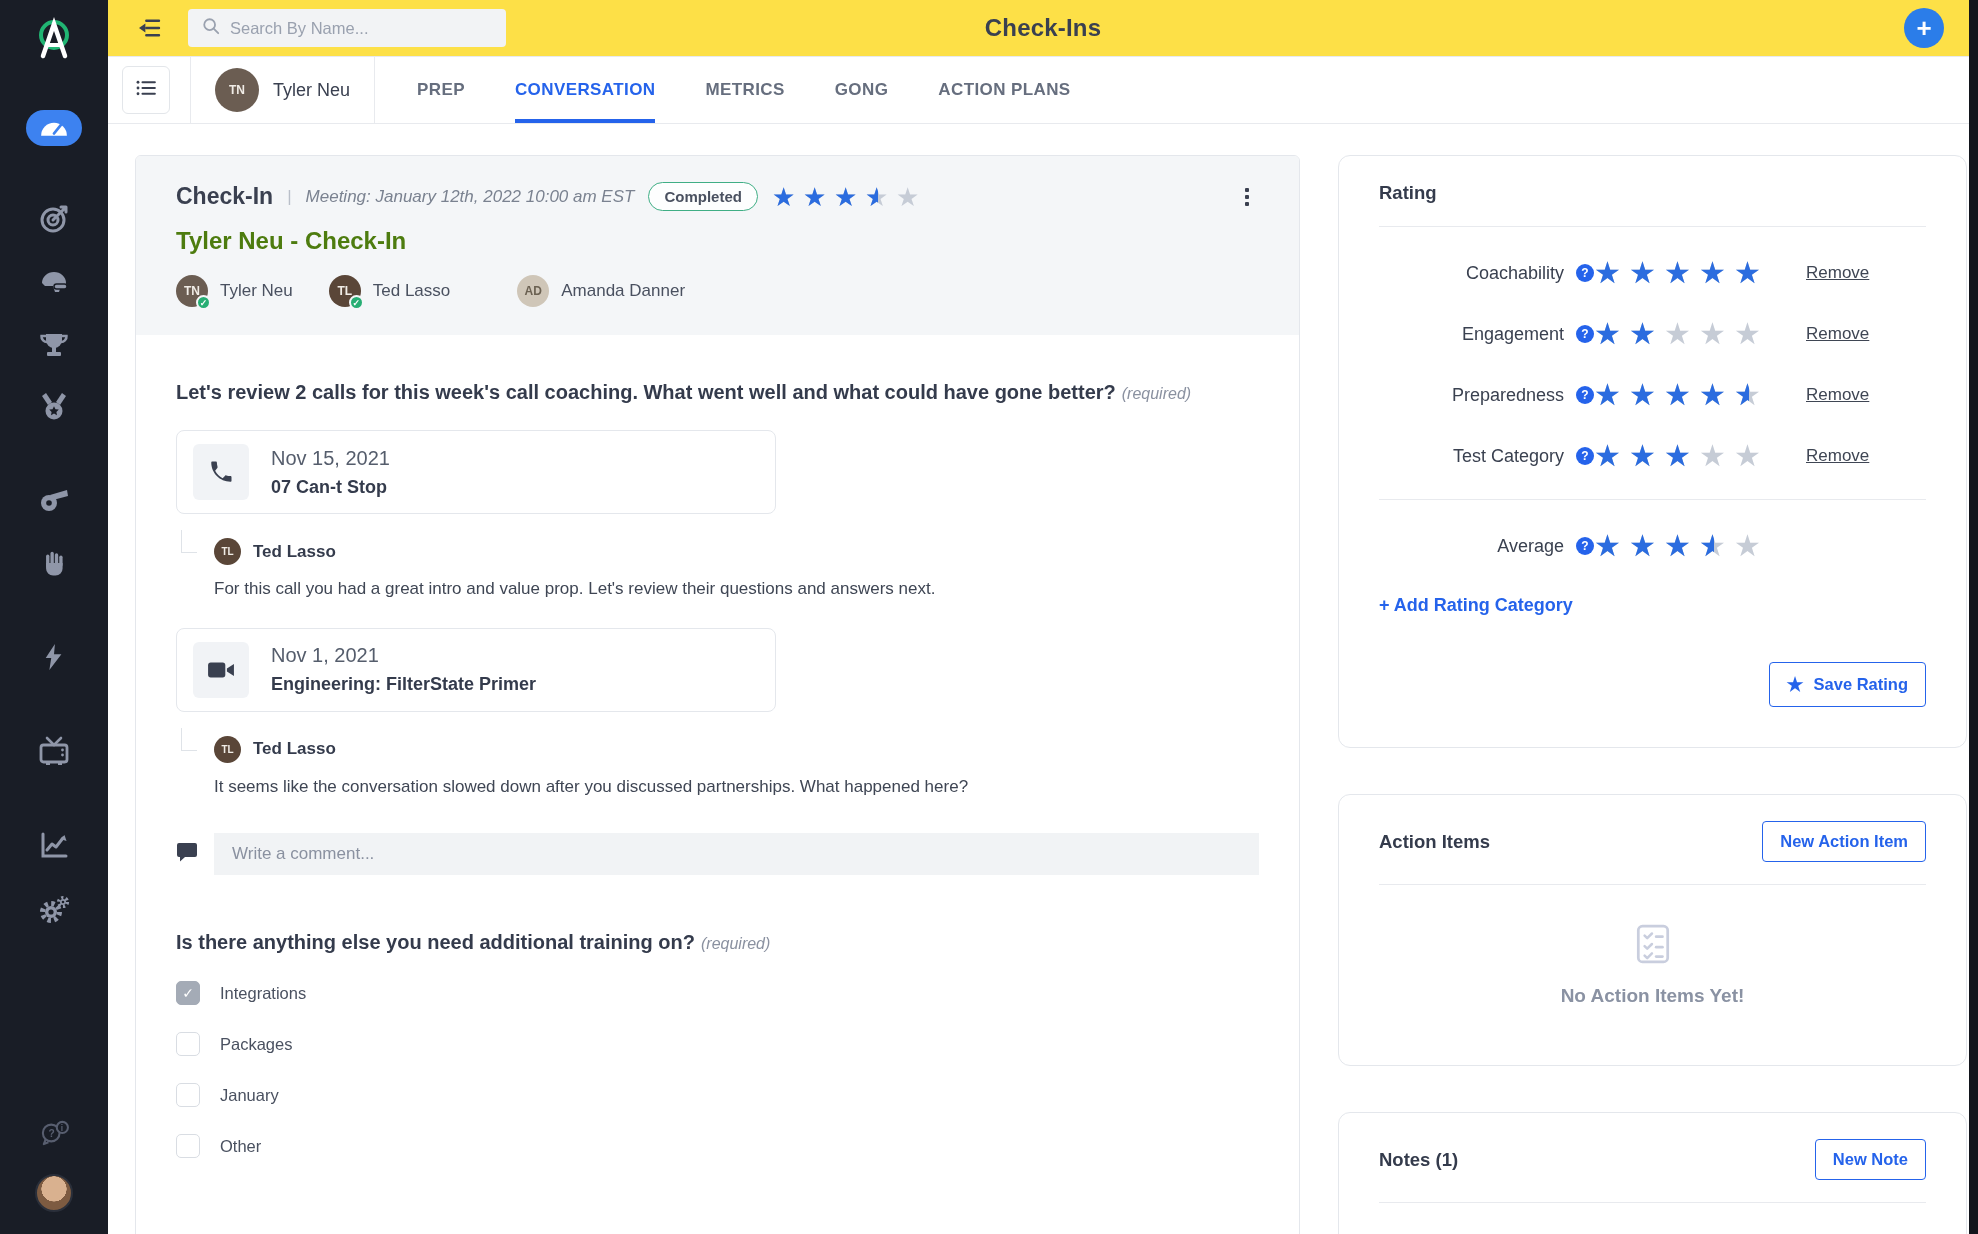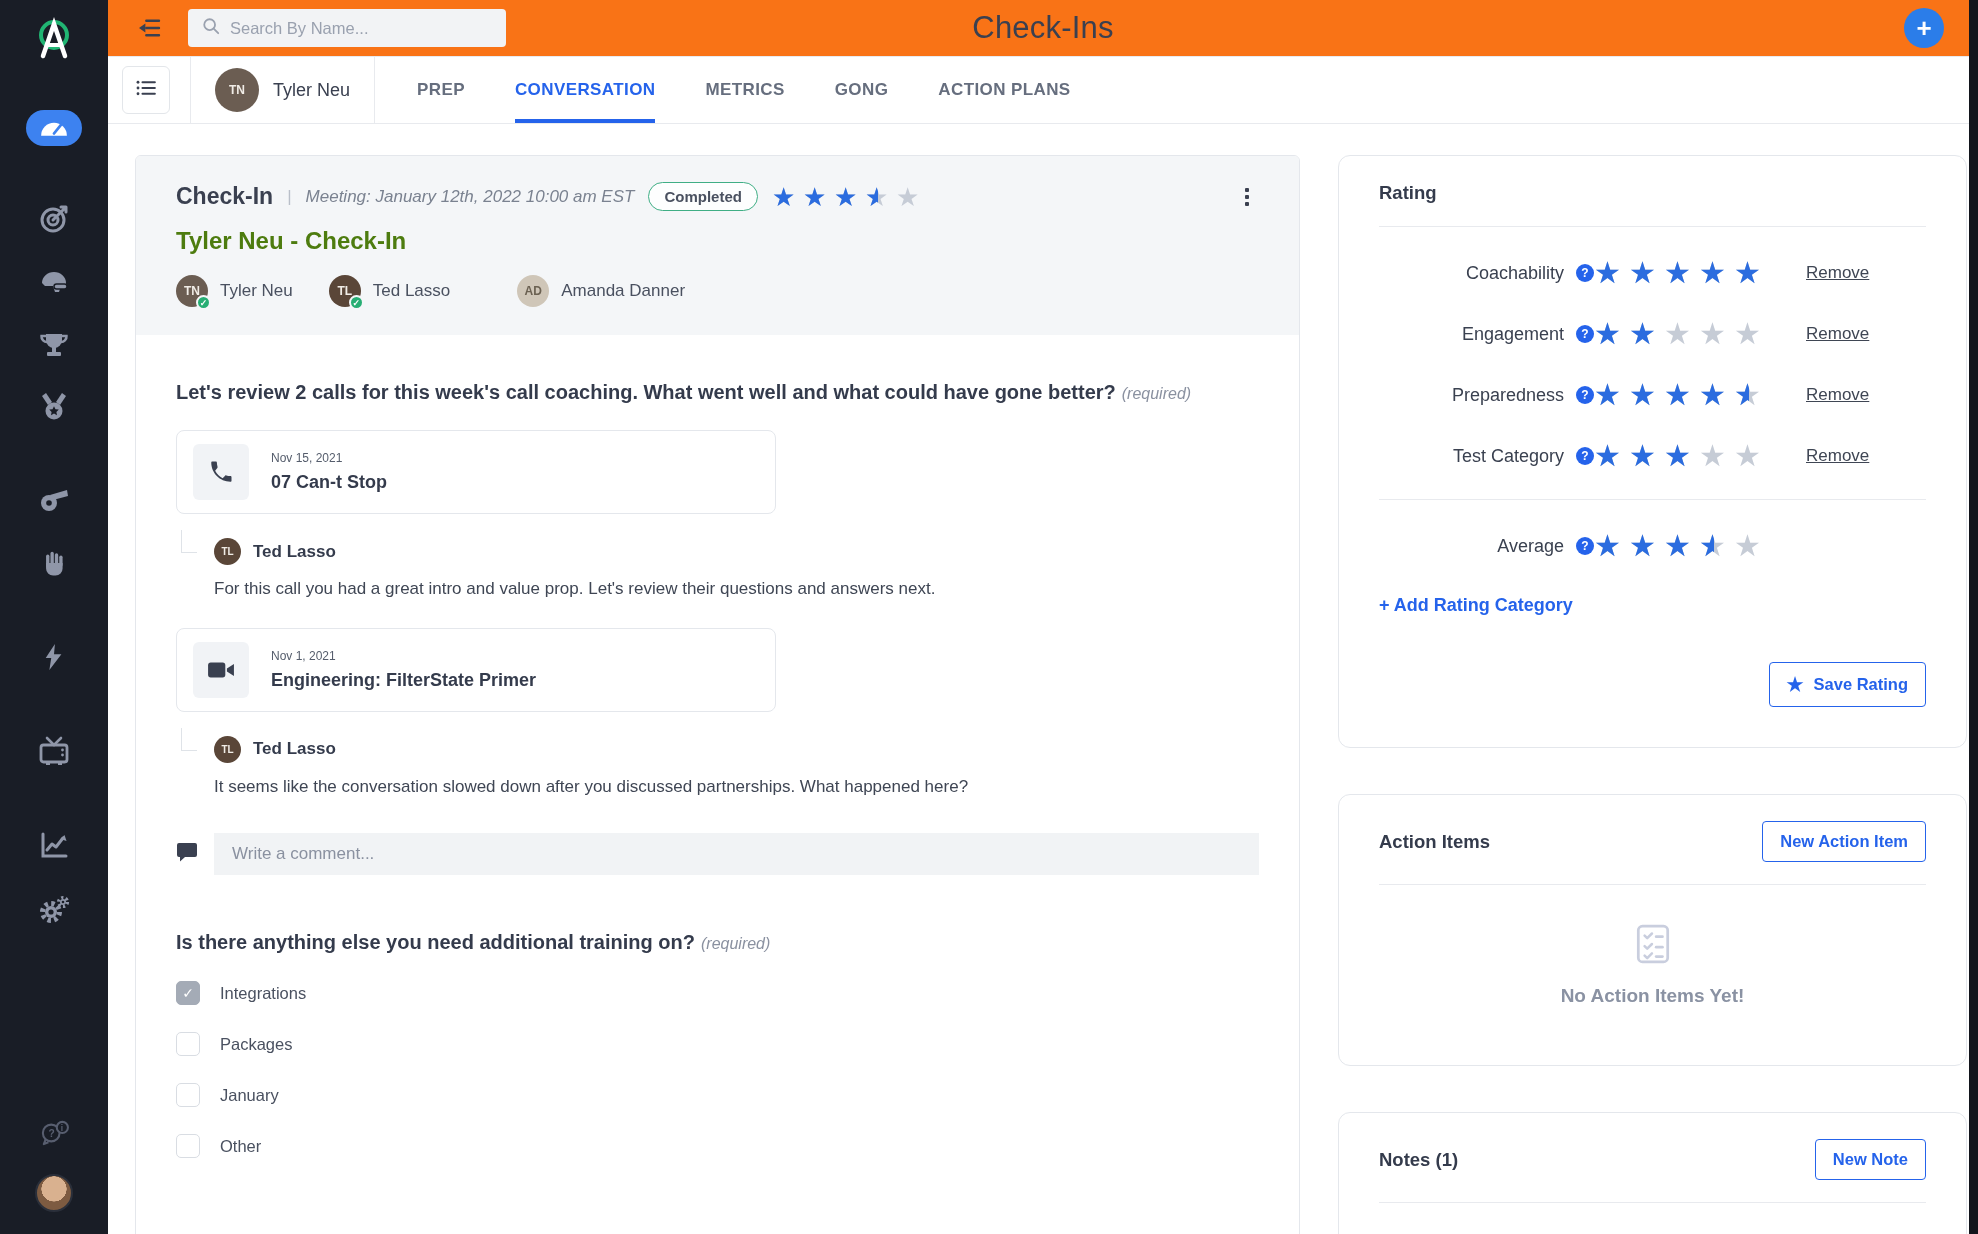--- a/index.html
+++ b/index.html
@@ -17,27 +17,27 @@
   .sb-spacer { flex:1; }
   .help-dim { opacity:.75; margin-bottom:26px; }
   .sb-avatar { width:38px; height:38px; border-radius:50%; background:radial-gradient(circle at 50% 38%, #d9b18f 0 46%, #7d5b41 47% 100%); border:2px solid #2a2f3a; cursor:pointer; }
 
   
   .scrollbar { position:absolute; right:0; top:0; width:9px; height:1234px; background:#12151c; z-index:50; cursor:pointer; }
 
   .main-col { flex:1; display:flex; flex-direction:column; min-width:0; }
 
   
-  .topbar { height:57px; border-bottom:1px solid #e8eaee; display:flex; align-items:center; padding:0 34px 0 26px; position:relative; flex-shrink:0; background:#f97316; }
+  .topbar { height:57px; border-bottom:1px solid #e8eaee; display:flex; align-items:center; padding:0 34px 0 26px; position:relative; flex-shrink:0; background:#fde047; }
   .collapse-btn { width:30px; height:30px; display:flex; align-items:center; justify-content:center; color:#3a4050; cursor:pointer; }
   .searchbox { margin-left:24px; width:318px; height:38px; background:#f2f3f5; border-radius:4px; display:flex; align-items:center; padding:0 14px; gap:10px; }
   .searchbox svg { flex-shrink:0; }
   .searchbox input { border:none; outline:none; background:transparent; font-family:inherit; font-size:16.5px; color:#5b6270; width:100%; }
   .searchbox input::placeholder { color:#9aa1af; }
-  .page-title { position:absolute; left:50%; transform:translateX(-50%); font-size:31px; font-weight:400; color:#3a4050; letter-spacing:.2px; }
+  .page-title { position:absolute; left:50%; transform:translateX(-50%); font-size:24px; font-weight:700; color:#3a4050; letter-spacing:.2px; }
   .plus-btn { margin-left:auto; width:40px; height:40px; border-radius:50%; background:#2b7de9; color:#fff; display:flex; align-items:center; justify-content:center; font-size:26px; font-weight:700; cursor:pointer; line-height:1; }
 
   
   .tabrow { height:67px; border-bottom:1px solid #e8eaee; display:flex; align-items:stretch; padding-left:14px; flex-shrink:0; background:#fff; }
   .tabrow-inner { display:flex; align-items:center; }
   .list-btn { width:48px; height:48px; border:1px solid #e3e6ea; border-radius:6px; display:flex; align-items:center; justify-content:center; color:#3a4050; cursor:pointer; align-self:center; }
   .vdiv { width:1px; background:#e8eaee; height:100%; margin:0 20px; }
   .tab-user { display:flex; align-items:center; gap:14px; padding:0 4px; }
   .tab-user .avatar { width:44px; height:44px; }
   .tab-user-name { font-size:18px; color:#3a4050; font-weight:400; }
@@ -64,21 +64,21 @@
   .avatar { width:32px; height:32px; border-radius:50%; display:flex; align-items:center; justify-content:center; font-size:12px; font-weight:700; color:#f0ece6; position:relative; flex-shrink:0; }
   .av-1 { background:#6b5d52; } .av-2 { background:#5a4638; } .av-3 { background:#cfc6b8; color:#6b6152;margin-left:31px; }
   .confirm-badge { position:absolute; right:-3px; bottom:-3px; width:15px; height:15px; border-radius:50%; background:#27ae74; border:2px solid #f4f6f8; color:#fff; font-size:9px; display:flex; align-items:center; justify-content:center; }
   .confirm-badge::after { content:"✓"; }
 
   .card-bd { padding:46px 40px 26px; flex:1; display:flex; flex-direction:column; }
   .q-title { font-size:20px; font-weight:700; color:#343b4c; }
   .q-required { font-size:16px; font-weight:400; font-style:italic; color:#8a91a0; margin-left:6px; }
   .call-card { width:600px; border:1px solid #e4e7ec; border-radius:8px; padding:13px 16px; margin-top:26px; display:flex; align-items:center; gap:22px; cursor:pointer; background:#fff; }
   .call-icon-box { width:56px; height:56px; background:#f1f3f6; border-radius:6px; display:flex; align-items:center; justify-content:center; color:#3a4050; flex-shrink:0; }
-  .call-date { font-size:12px; color:#555d6c; }
+  .call-date { font-size:20px; color:#555d6c; }
   .call-title { font-size:18px; font-weight:700; color:#343b4c; margin-top:7px; }
   .comment { position:relative; padding-left:38px; margin-top:24px; }
   .comment::before { content:""; position:absolute; left:5px; top:-8px; width:15px; height:22px; border-left:1px solid #dfe3e8; border-bottom:1px solid #dfe3e8; }
   .comment-head { display:flex; align-items:center; gap:12px; }
   .comment-head .avatar { width:27px; height:27px; font-size:10px; }
   .comment-author { font-size:17px; font-weight:700; color:#343b4c; }
   .comment-text { margin-top:12px; font-size:17px; color:#3f4654; line-height:1.45; }
   .write-bar { margin-top:34px; display:flex; align-items:center; gap:16px; }
   .write-bar svg { flex-shrink:0; }
   .write-input { flex:1; height:42px; background:#f1f3f5; border:none; border-radius:0; padding:0 18px; font-family:inherit; font-size:17px; color:#5b6270; outline:none; }

